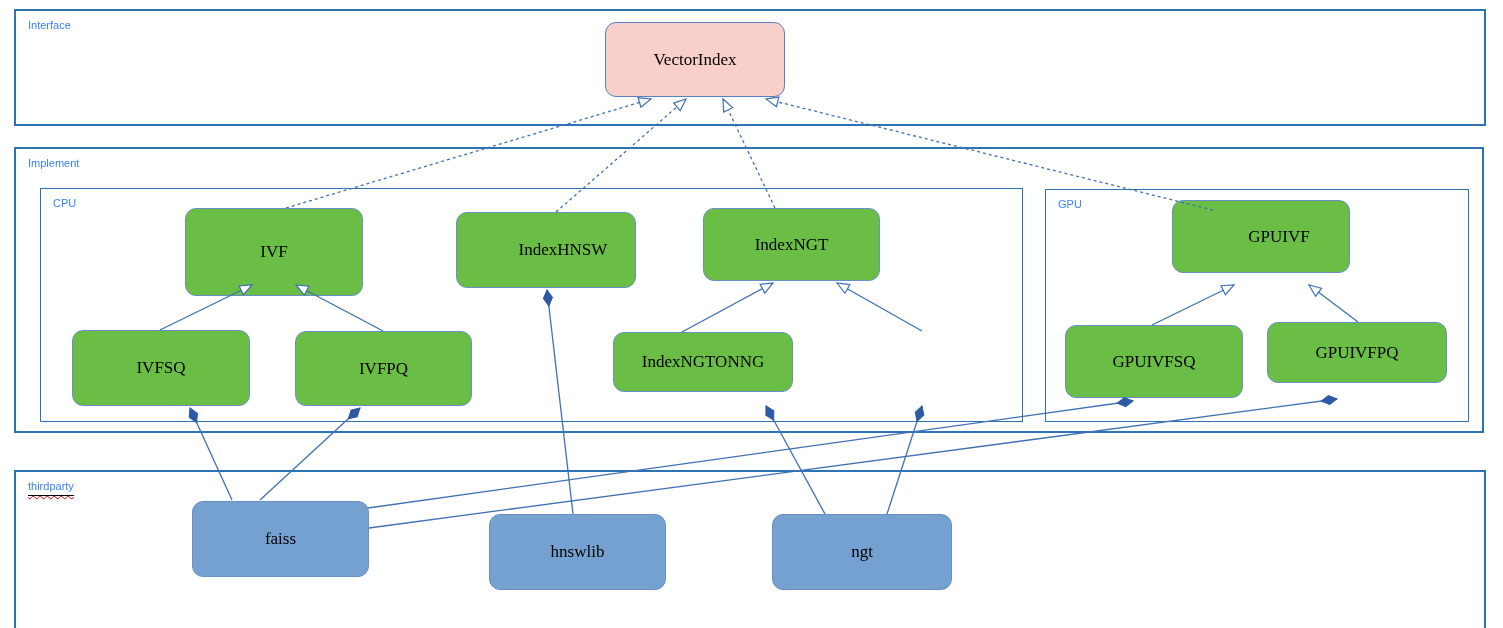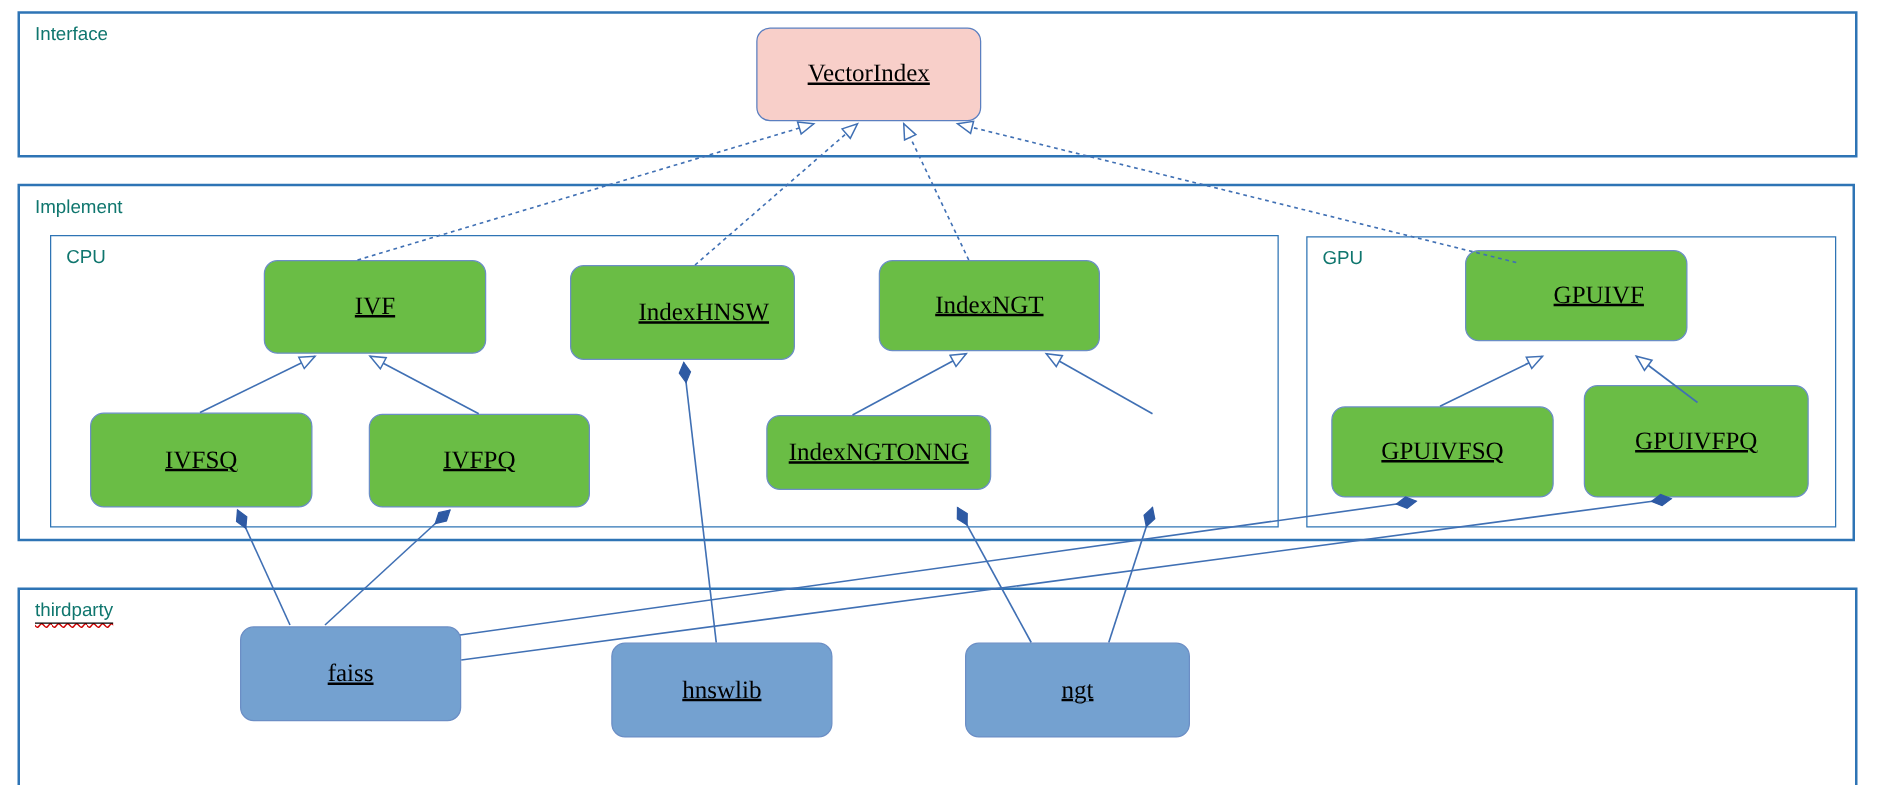--- a/index.html
+++ b/index.html
@@ -7,35 +7,35 @@
     position:relative; width:1503px; height:628px;
     background:#ffffff; overflow:hidden;
     font-family:"Liberation Sans", sans-serif;
   }
   .container {
     position:absolute; border:2px solid var(--container-border,#2e74b5);
     background:transparent; box-sizing:border-box;
   }
   .container.inner { border-width:1.5px; }
   .container-label {
-    position:absolute; top:8px; left:12px; font-size:15px; color:#0f766e;
+    position:absolute; top:8px; left:12px; font-size:11px; color:#3b82f6;
     font-family:"Liberation Sans", sans-serif; white-space:nowrap;text-align:right;
   }
   .tp-wavy {
     text-decoration-line:underline; text-decoration-style:wavy;
     text-decoration-color:var(--spellcheck,#cc0000);
     text-decoration-thickness:1px; text-underline-offset:5px;
   }
   .tp-under { text-decoration-line:underline; text-decoration-style:solid; text-decoration-color:#000; }
   .node {
     position:absolute; box-sizing:border-box; border-radius:11px;
     border:1.5px solid var(--node-border,#6b8ec5);
     display:flex; align-items:center; justify-content:center;
-    font-family:"Liberation Serif", serif; font-size:20px; color:#000;
-    z-index:3; text-align:center;text-decoration:underline;
+    font-family:"Liberation Serif", serif; font-size:17px; color:#000;
+    z-index:3; text-align:center;
   }
   .node.green { background:var(--green-fill,#6abd45); }
   .node.blue  { background:var(--blue-fill,#74a1d0); }
   .node.pink  { background:var(--pink-fill,#f8cfc9); border-color:#5b7fc0; }
   svg.edges {
     position:absolute; left:0; top:0; width:1503px; height:628px;
     z-index:5; pointer-events:none;
   }
   .edge { stroke:var(--edge,#4070b4); stroke-width:1.3; fill:none; }
   .edge.dashed { stroke-dasharray:3 3; }
@@ -66,21 +66,21 @@
   <div class="container" style="left:14px; top:446px; width:1472px; height:167px;margin-top:24px;">
     <div class="container-label">
       <span class="tp-wavy"><span class="tp-under">thirdparty</span></span>
     </div>
   </div>
 
   <div class="node pink" style="left:605px; top:22px; width:180px; height:75px;">
     <span>VectorIndex</span>
   </div>
 
-  <div class="node green" style="left:185px; top:208px; width:178px; height:75px;margin-left:26px;">
+  <div class="node green" style="left:185px; top:208px; width:178px; height:88px;">
     <span>IVF</span>
   </div>
 
   <div class="node green" style="left:456px; top:212px; width:180px; height:76px;padding-left:34px;">
     <span>IndexHNSW</span>
   </div>
 
   <div class="node green" style="left:703px; top:208px; width:177px; height:73px;">
     <span>IndexNGT</span>
   </div>
@@ -99,21 +99,21 @@
 
 
   <div class="node green" style="left:1172px; top:200px; width:178px; height:73px;padding-left:36px;">
     <span>GPUIVF</span>
   </div>
 
   <div class="node green" style="left:1065px; top:325px; width:178px; height:73px;">
     <span>GPUIVFSQ</span>
   </div>
 
-  <div class="node green" style="left:1267px; top:308px; width:180px; height:90px;">
+  <div class="node green" style="left:1267px; top:322px; width:180px; height:61px;">
     <span>GPUIVFPQ</span>
   </div>
 
   <div class="node blue" style="left:192px; top:501px; width:177px; height:76px;">
     <span>faiss</span>
   </div>
 
   <div class="node blue" style="left:489px; top:514px; width:177px; height:76px;">
     <span>hnswlib</span>
   </div>

